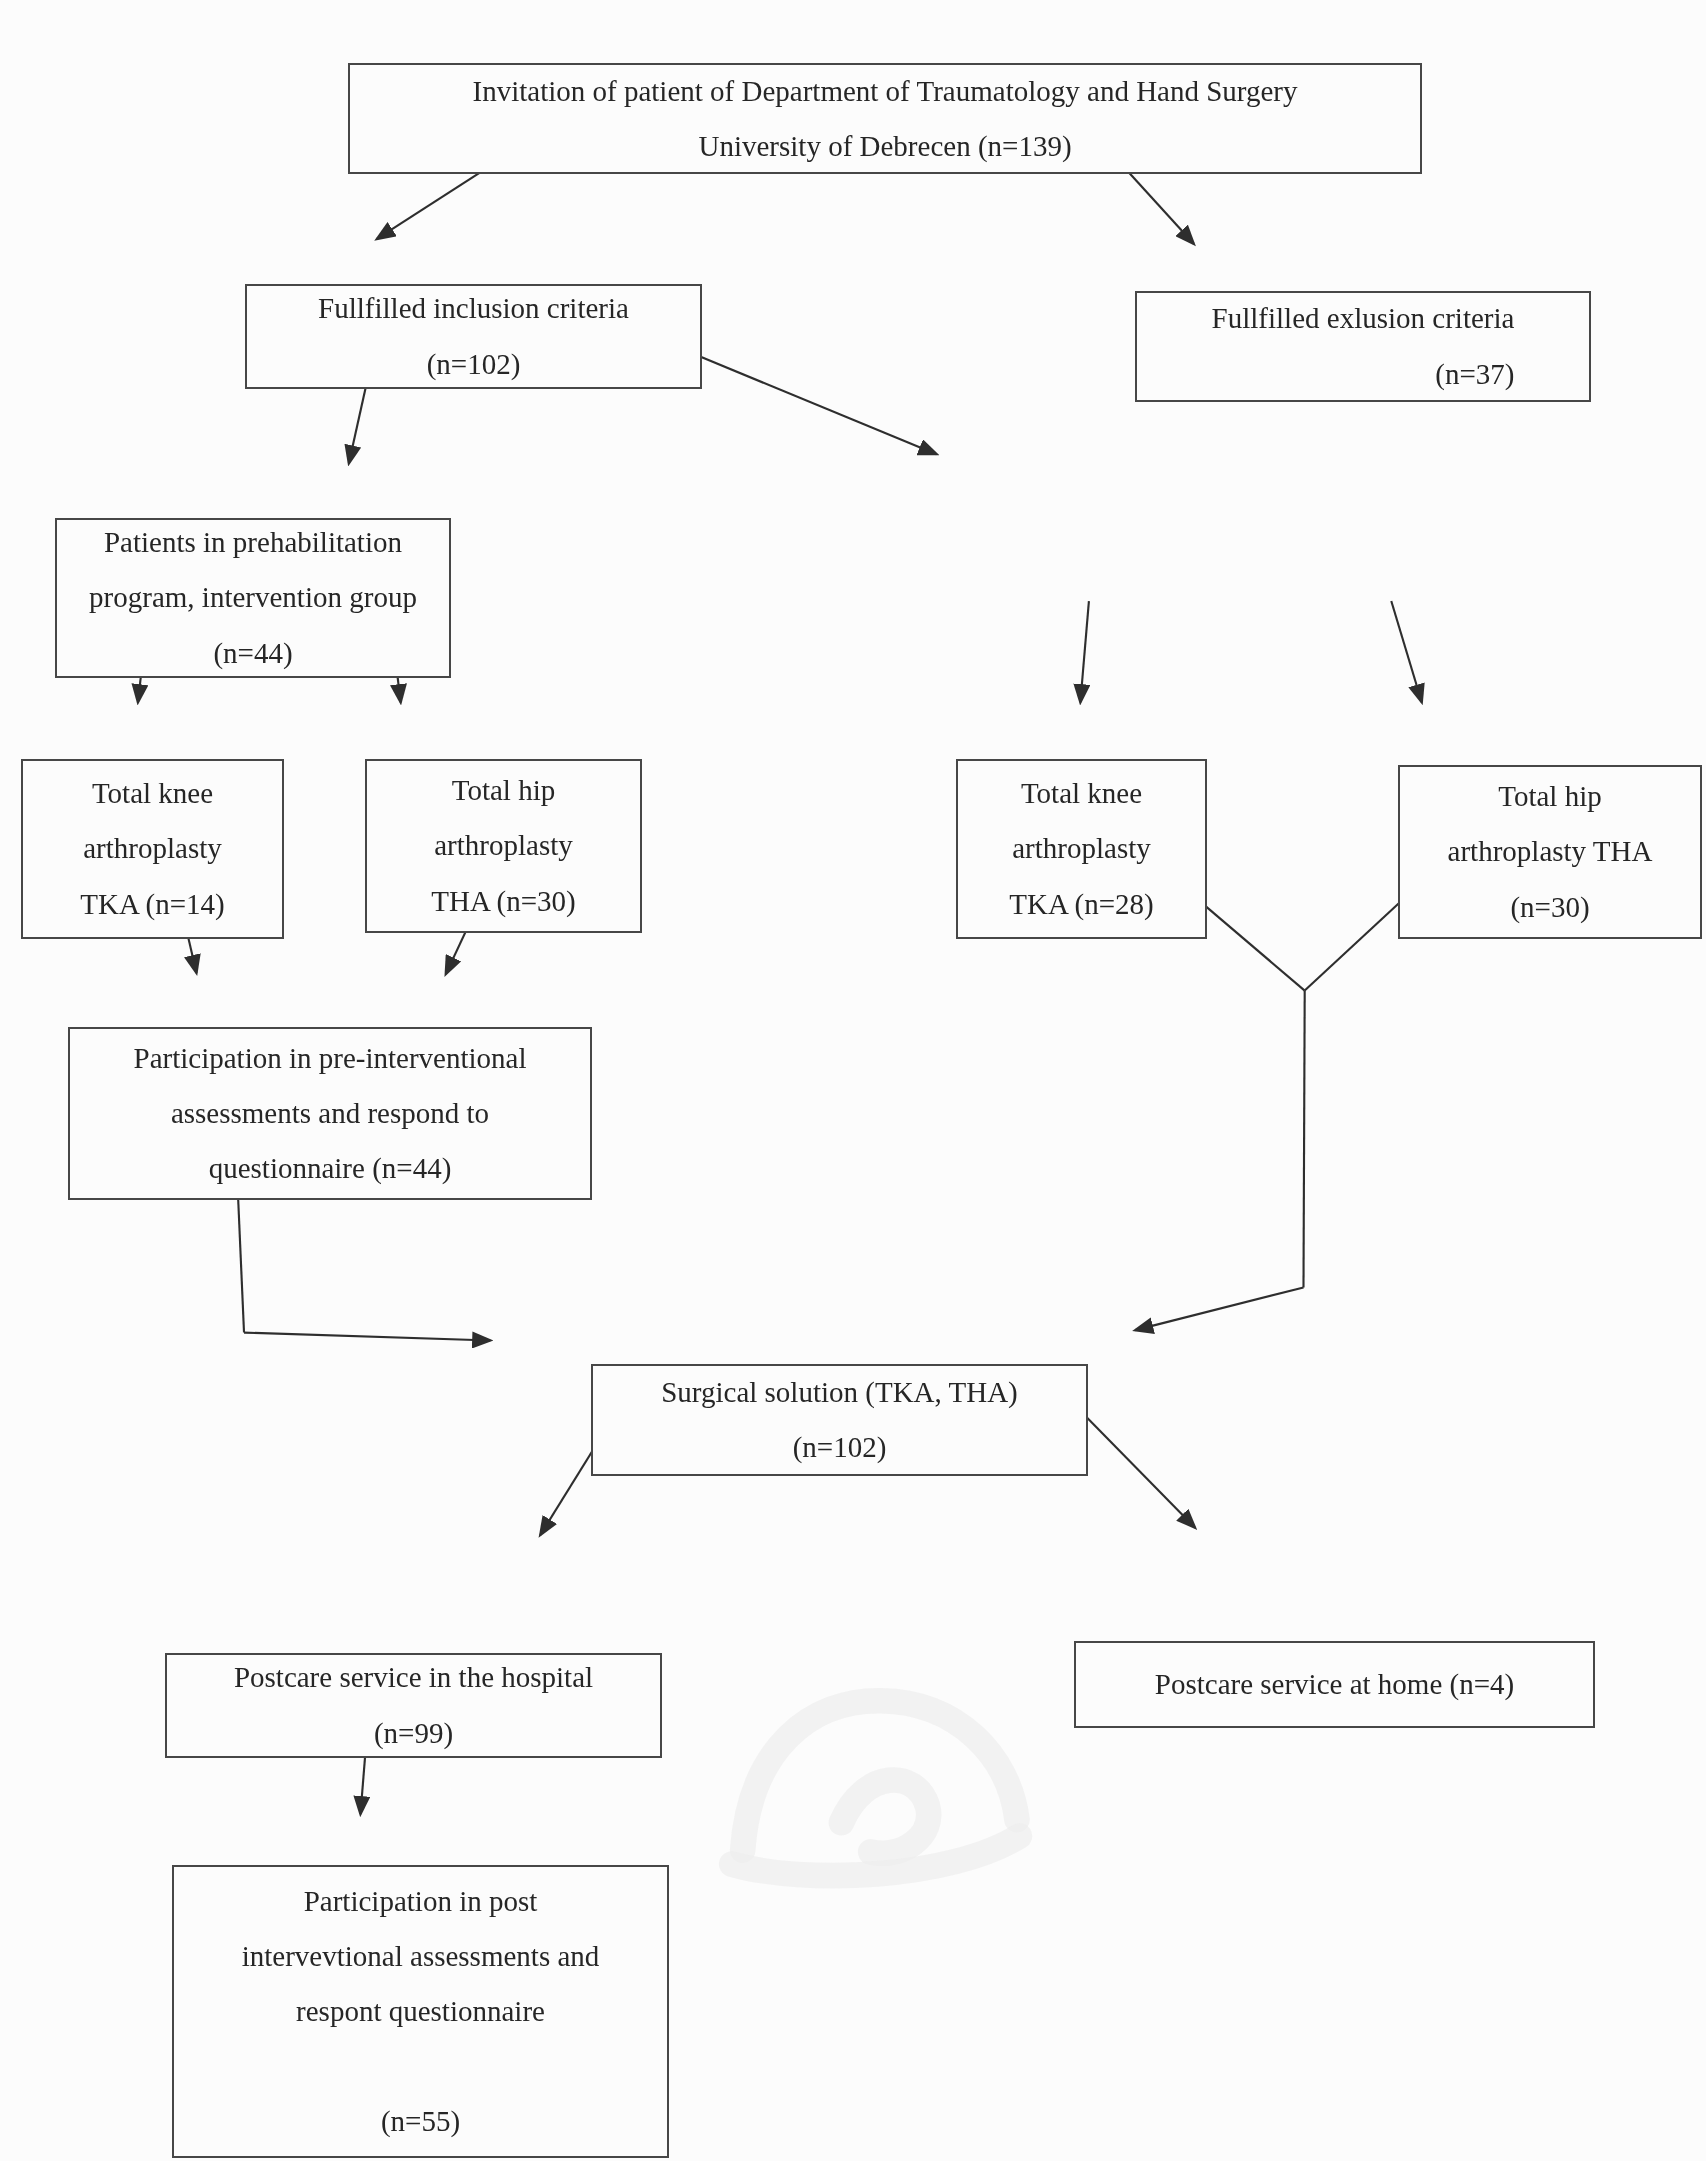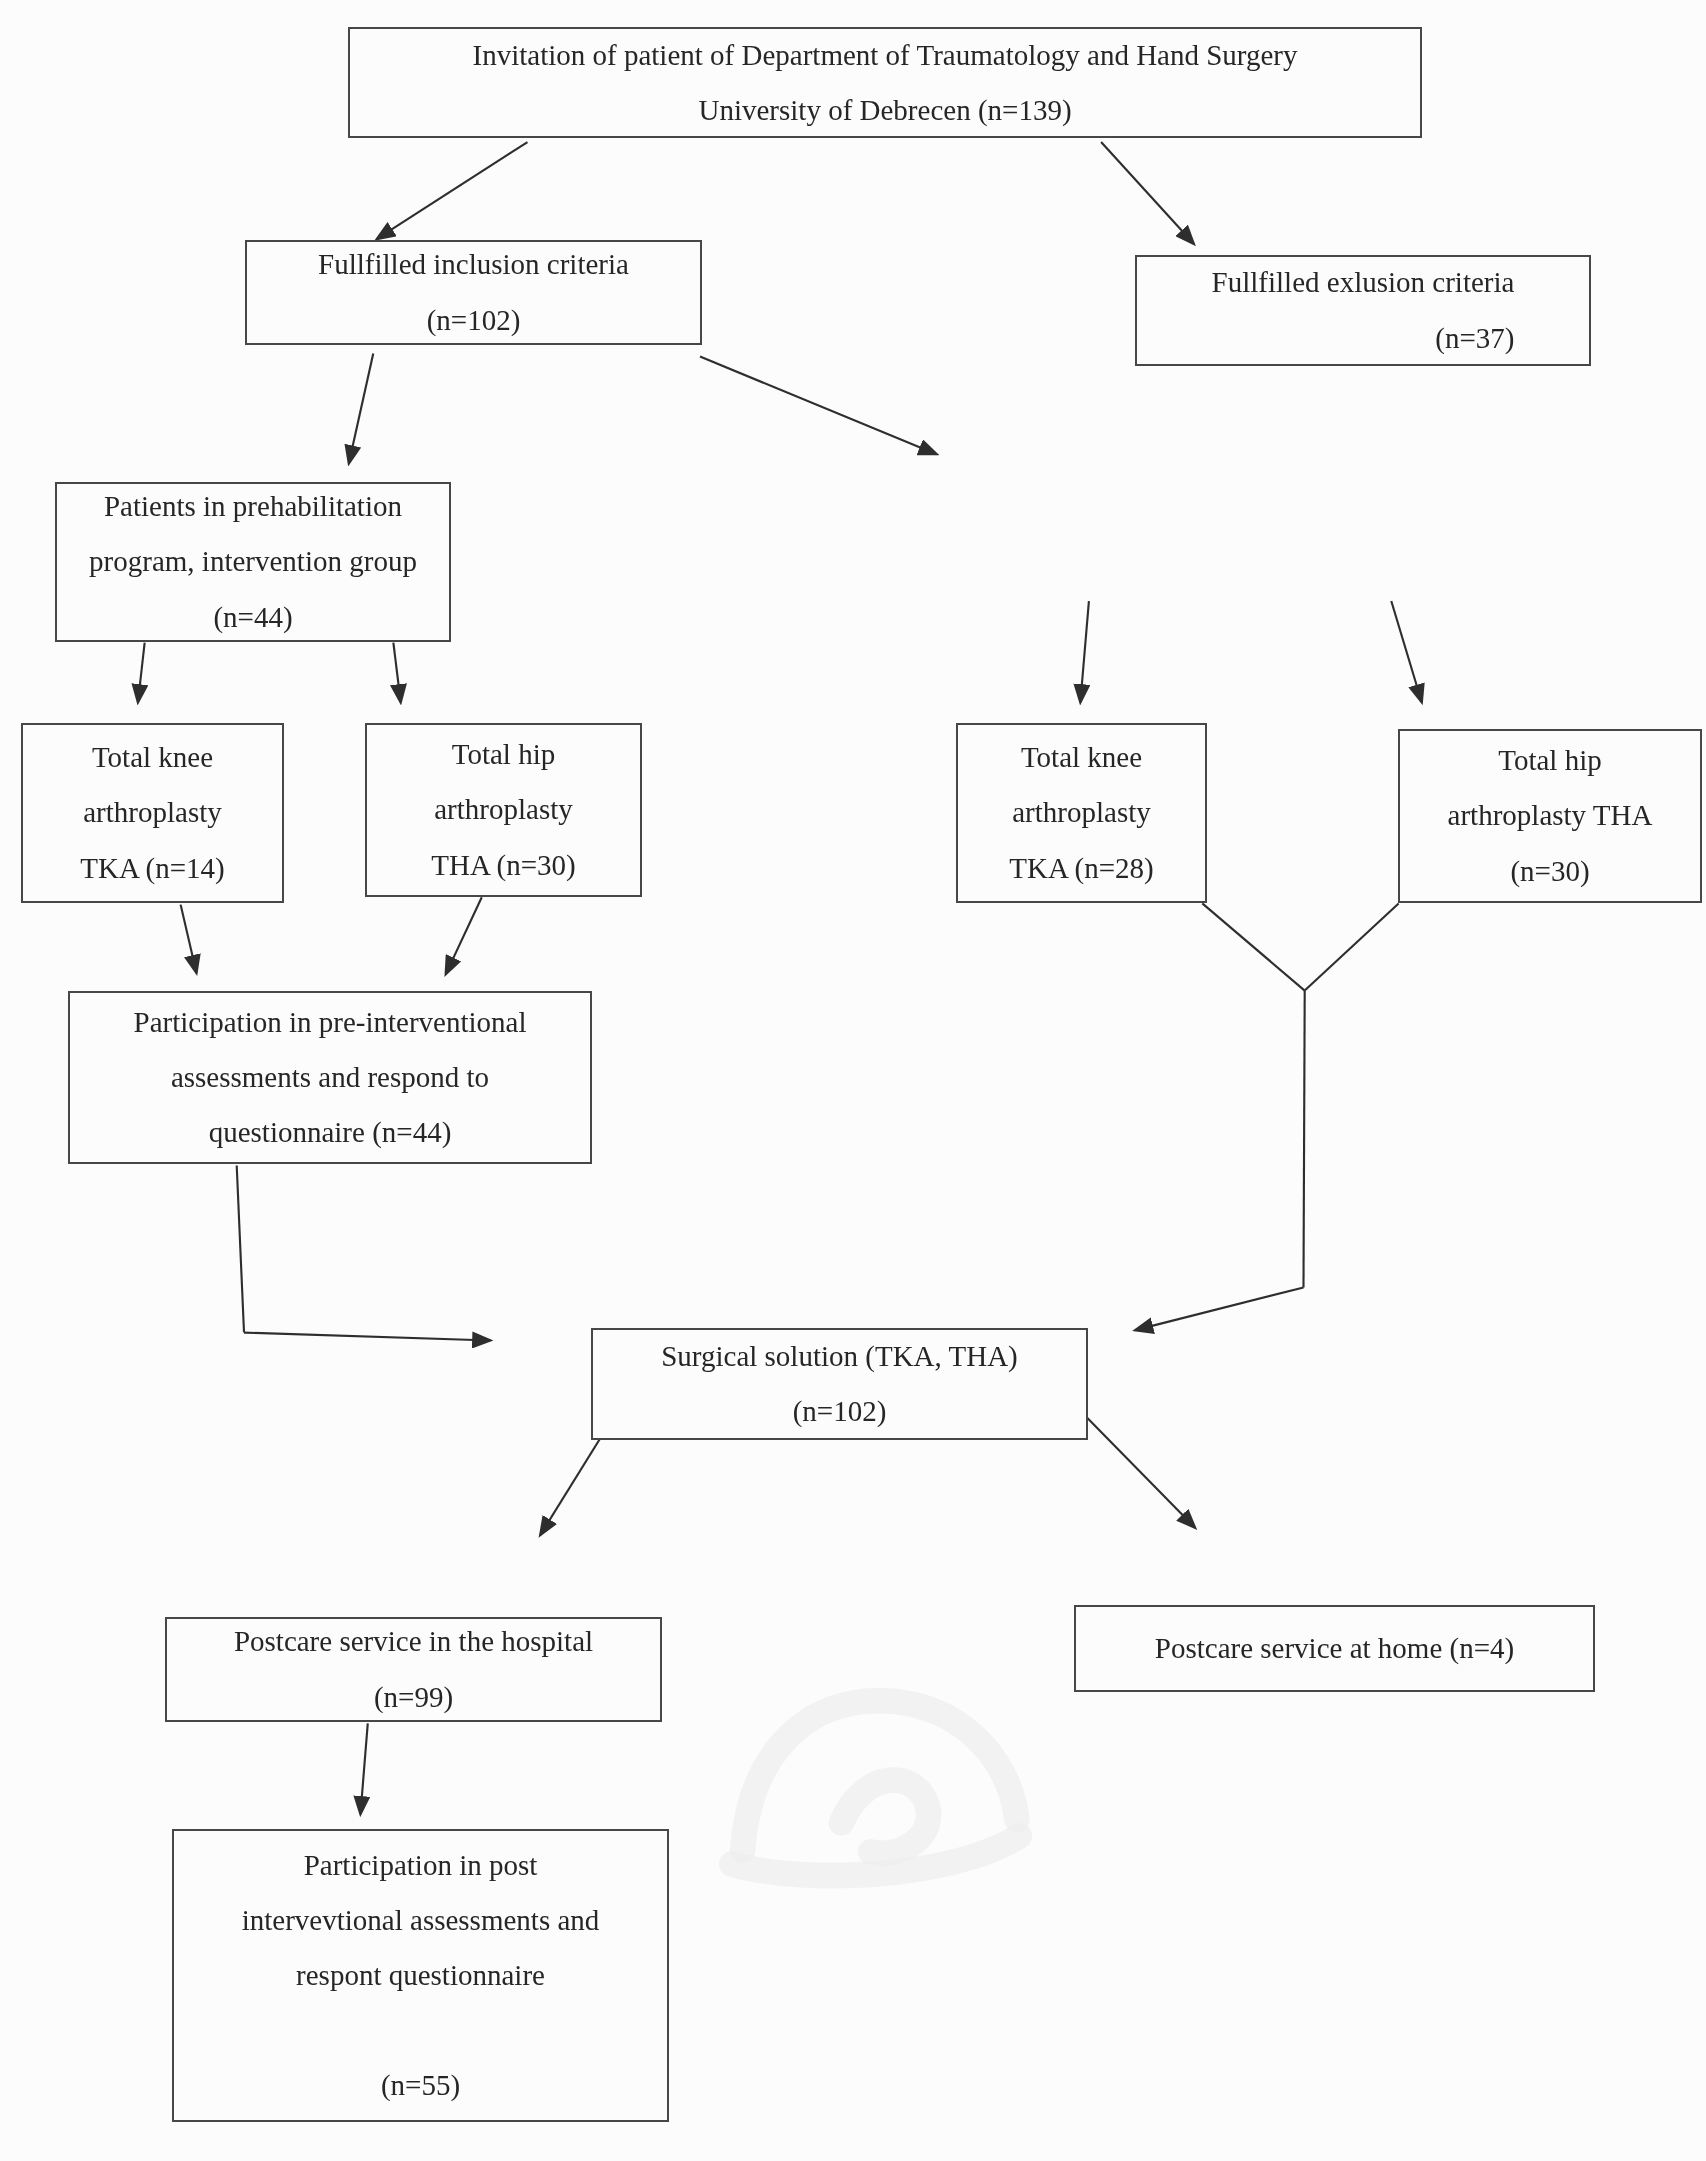--- a/index.html
+++ b/index.html
@@ -33,20 +33,21 @@
   .node{
     position:absolute;
     box-sizing:border-box;
     border:2.4px solid #474747;
     background:#fcfcfc;
     display:flex;
     align-items:center;
     justify-content:center;
     text-align:center;
     z-index:2;
+    margin-top:36px;
   }
   .node .txt{
     white-space:pre-line;
     font-size:29px;
     line-height:1.9;
     padding:0 12.2px;
   }
 </style>
 </head>
 <body>
@@ -85,21 +86,21 @@
     <path class="edge" d="M1030,2286 L886,2518" marker-end="url(#ah)"></path>
     <path class="edge" d="M1744,2286 L1960,2506" marker-end="url(#ah)"></path>
     <path class="edge" d="M603,2827 L591,2976" marker-end="url(#ah)"></path>
   </svg>
 
   <div class="node" style="left:348px;top:27.4px;width:1074px;height:111px;">
     <span class="txt">Invitation of patient of Department of Traumatology and Hand Surgery
 University of Debrecen (n=139)</span>
   </div>
 
-  <div class="node" style="left:245px;top:240px;width:457px;height:105px;">
+  <div class="node" style="left:245px;top:248px;width:457px;height:105px;">
     <span class="txt">Fullfilled inclusion criteria
 (n=102)</span>
   </div>
 
   <div class="node" style="left:1135px;top:255px;width:456px;height:111px;text-align:right;">
     <span class="txt">Fullfilled exlusion criteria
 (n=37)</span>
   </div>
 
   <div class="node" style="left:55px;top:482px;width:396px;height:160px;">

